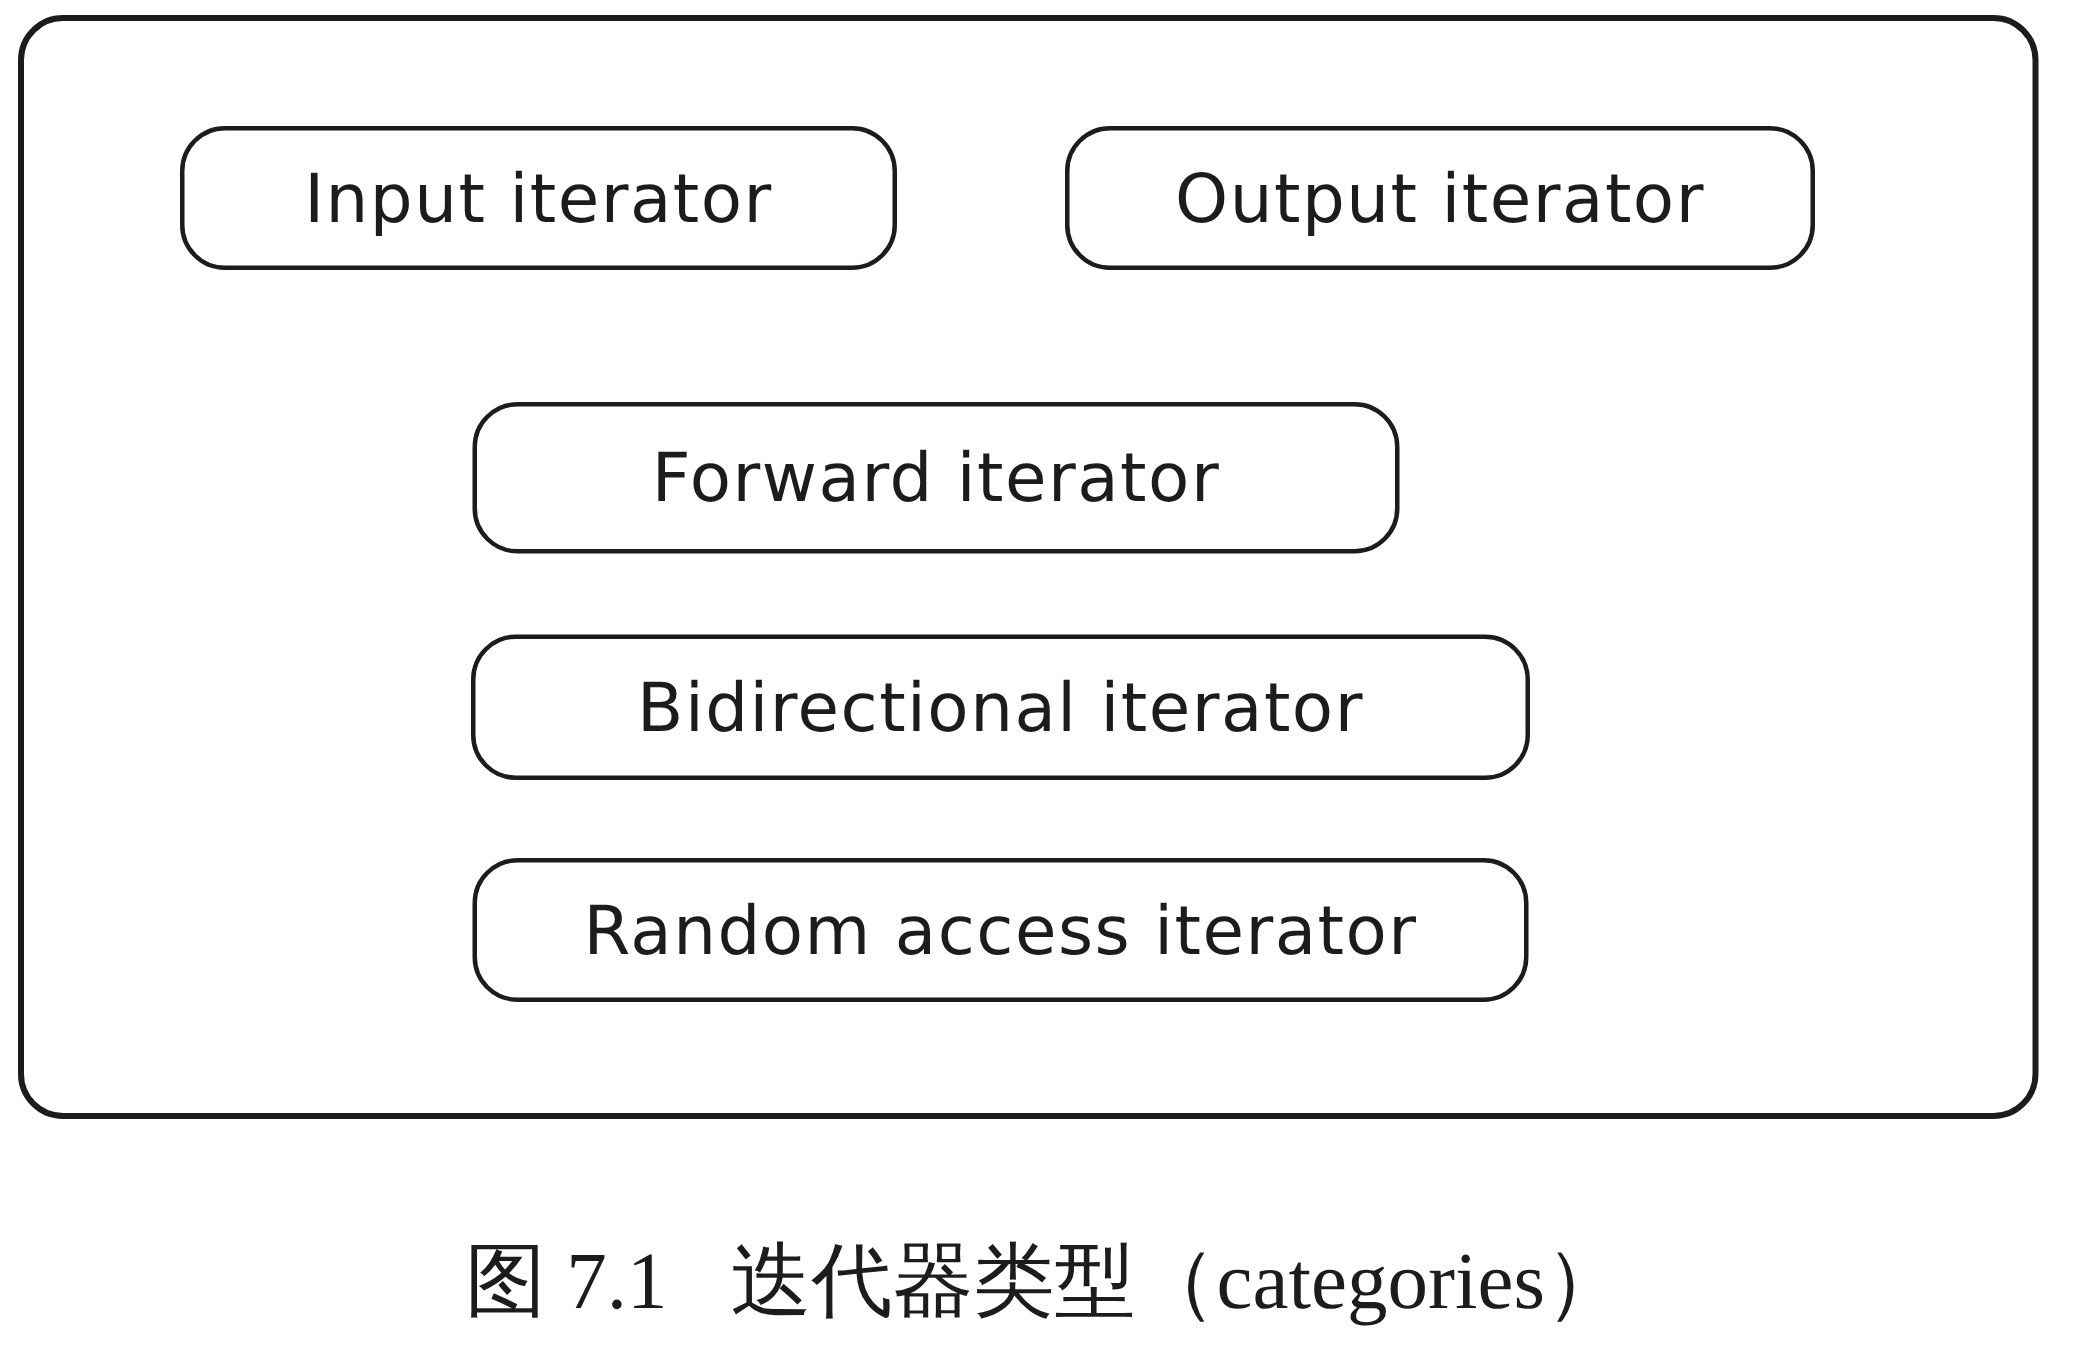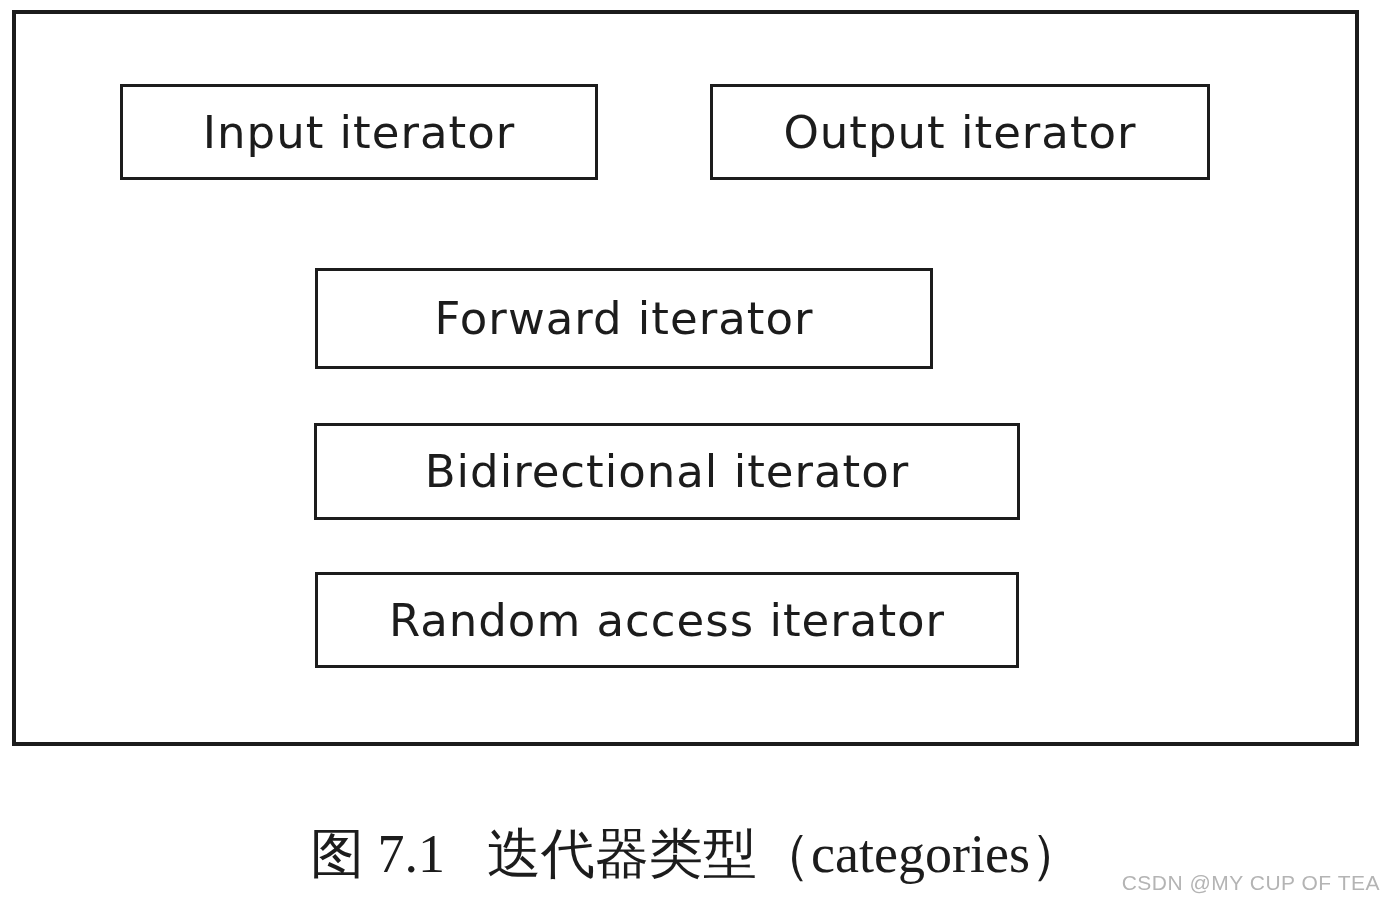--- a/index.html
+++ b/index.html
@@ -1,20 +1,20 @@
 <!DOCTYPE html>
 <html style="--ink: #1c1c1c; --paper: #ffffff; --wm: #b4b4b4;"><head>
 <meta charset="utf-8">
 <style>
   :root {
     --ink: #1c1c1c;
     --paper: #ffffff;
     --wm: #b4b4b4;
   }
-  * { margin: 0; padding: 0; box-sizing: border-box; }
+  * { margin: 0; padding: 0; box-sizing: border-box; border-radius: 30px; }
   html, body {
     width: 1394px; height: 902px;
     background: var(--paper);
     font-family: "DejaVu Sans", sans-serif;
     overflow: hidden;
   }
   .page {
     position: relative;
     width: 1394px; height: 902px;
     background: var(--paper);
@@ -99,15 +99,14 @@
   </div>
 
   <div class="itbox box-random">
     <span>Random access iterator</span>
   </div>
 
   <div class="caption">
     <span class="fig-number">图 7.1</span><span>迭代器类型（categories）</span>
   </div>
 
-  <div class="watermark">CSDN @MY CUP OF TEA</div>
 
 </div>
 
 </body></html>

